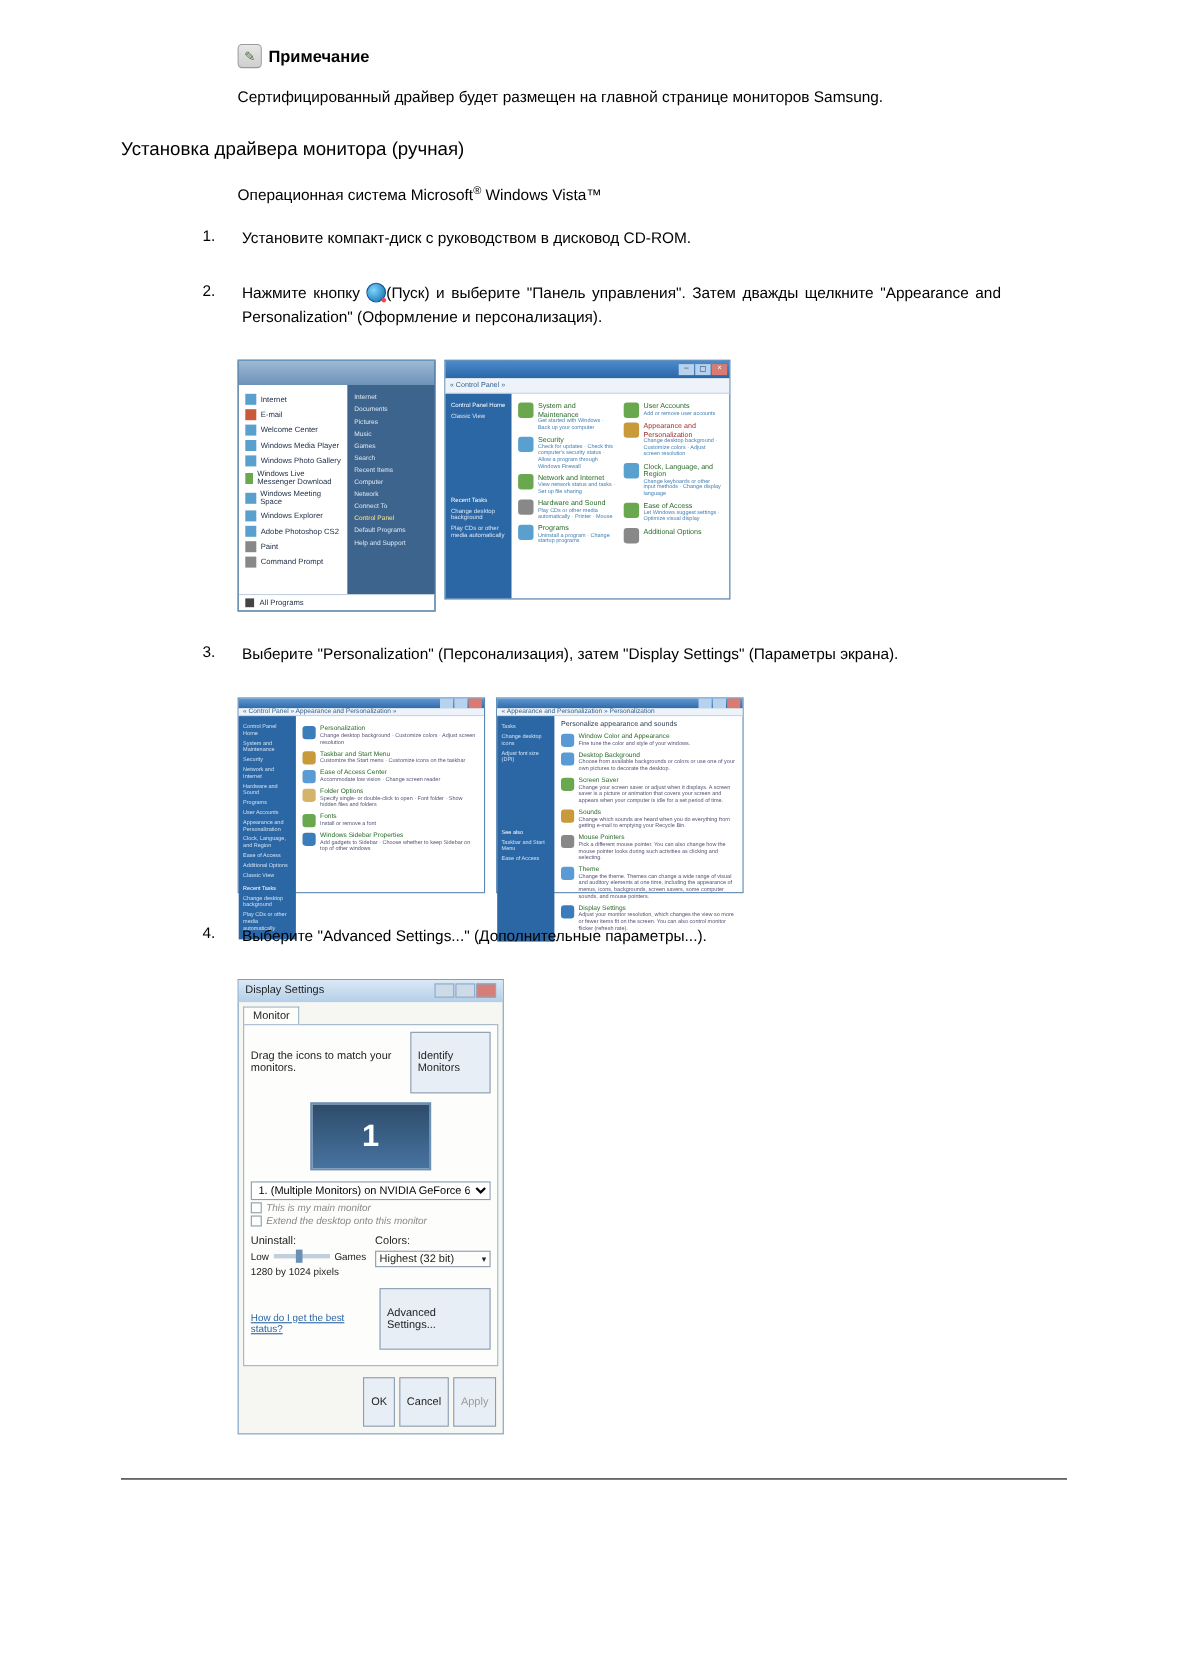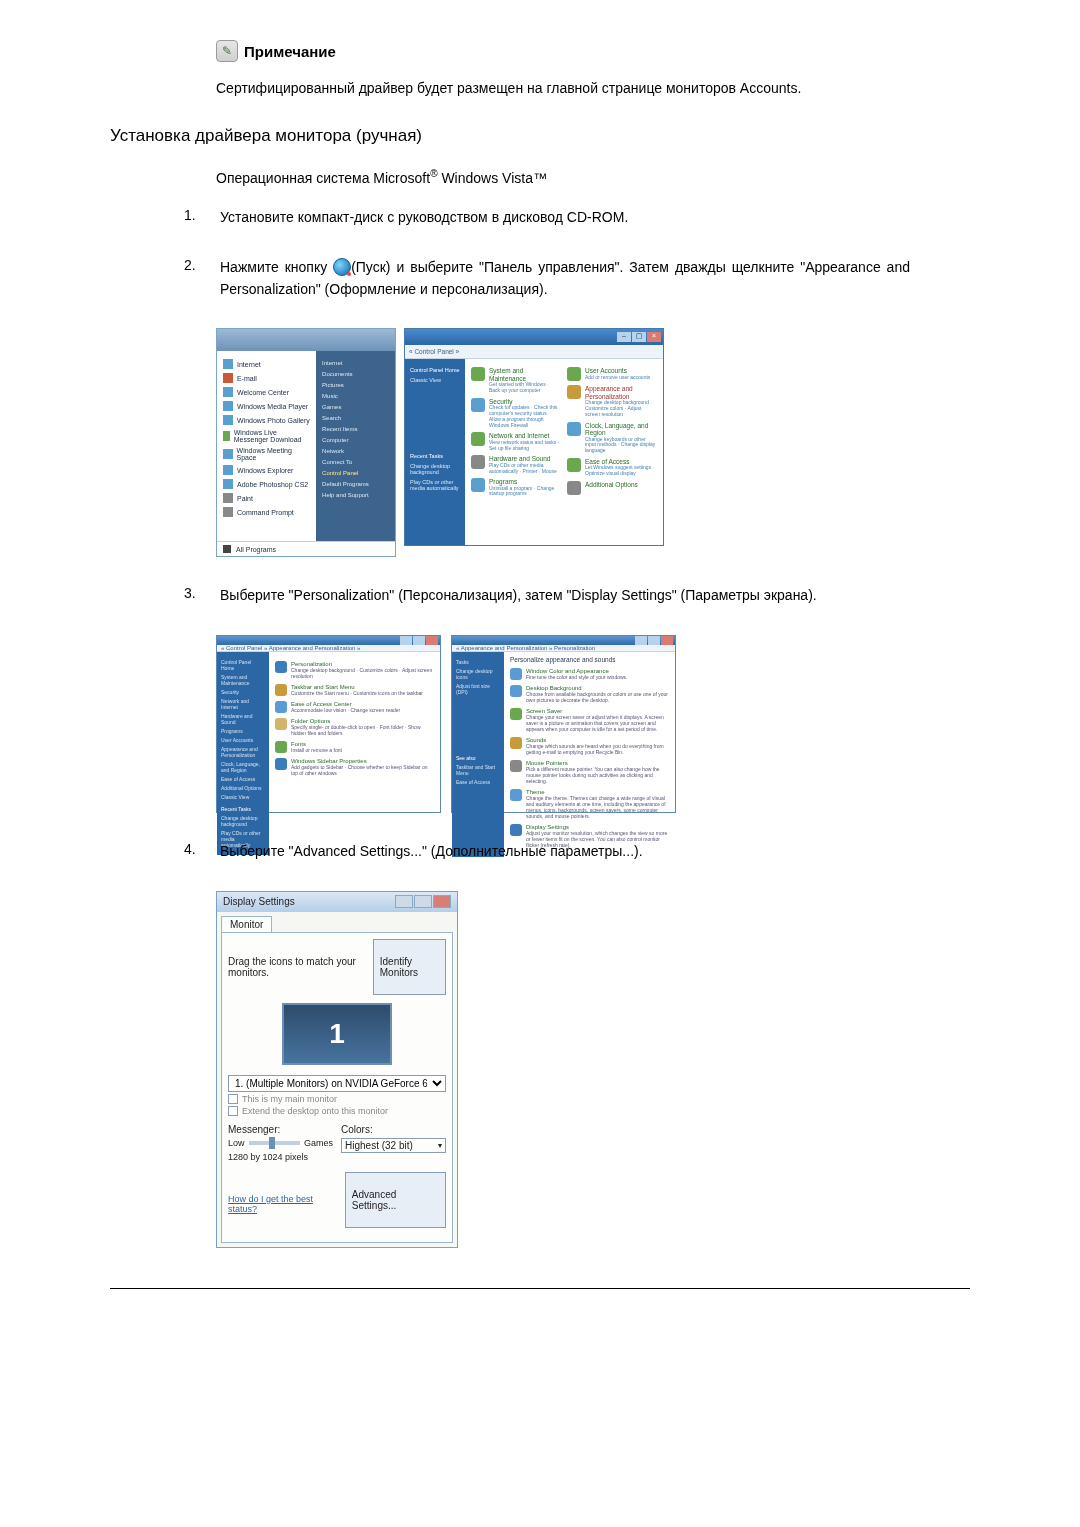--- a/index.html
+++ b/index.html
@@ -219,21 +219,21 @@
   .shot4 .ttl4 .btns { display:flex; gap:1px;}
   .shot4 .ttl4 .b { width:18px;height:13px;background:#cddbe9;border:1px solid #8aa9c6;}
   .shot4 .ttl4 .b.close{ background:#d48079;}
   .shot4 .tabrow { padding:4px 4px 0; }
   .shot4 .tab { display:inline-block; border:1px solid #9fb4c8; border-bottom:none; padding:2px 8px; background:#fdfdfb; font-size:10px;}
   .shot4 .panel { border:1px solid #9fb4c8; margin:0 4px 4px; padding:6px; background:#fdfdfb;}
   .shot4 .row { display:flex; justify-content:space-between; align-items:center; margin-bottom:8px; gap:6px;}
   .shot4 .btn4 { border:1px solid #8a9cb0; background:#e8eef6; padding:16px 6px; font-size:10px; }
   .shot4 .monprev { width:110px; height:62px; margin:4px auto 10px; background:linear-gradient(#2e4c6b,#4773a0); border:2px solid #6b90b3; display:flex; align-items:center; justify-content:center; color:#fff; font-size:28px; font-weight:bold;}
   .shot4 .sel { width:100%; font-size:10px; padding:1px 2px; border:1px solid #8a9cb0; background:#fff;}
-  .shot4 .chk { display:flex; align-items:center; gap:4px; font-size:9px; color:#888; margin:2px 0;}
+  .shot4 .chk { display:flex; align-items:center; gap:4px; font-size:9px; color:#888; margin:2px 0;font-style:italic;}
   .shot4 .chk .cb { width:10px;height:10px;border:1px solid #8a9cb0;}
   .shot4 .cols { display:flex; gap:8px; margin-top:8px;}
   .shot4 .col { flex:1; }
   .shot4 .lbl { font-size:10px; margin-bottom:3px;}
   .shot4 .slider { display:flex; align-items:center; gap:4px; font-size:9px;}
   .shot4 .track { flex:1; height:4px; background:#c2cfdc; position:relative;}
   .shot4 .thumb { position:absolute; left:40%; top:-4px; width:6px;height:12px; background:#6a90b6; }
   .shot4 .cursel { border:1px solid #8a9cb0; padding:1px 3px; font-size:10px; display:flex; align-items:center; justify-content:space-between;}
   .shot4 .cursel .arr { font-size:8px;}
   .shot4 .link { color:#2b66a5; font-size:9px; margin-top:8px; display:inline-block; text-decoration:underline;}
@@ -245,21 +245,21 @@
 </head>
 <body>
 
 <div class="page">
 
 
   <div class="note-row">
     <div class="note-icon">✎</div>
     <span class="note-label">Примечание</span>
   </div>
-  <p class="para">Сертифицированный драйвер будет размещен на главной странице мониторов Accounts.</p>
+  <p class="para">Сертифицированный драйвер будет размещен на главной странице мониторов Samsung.</p>
 
   <h2 class="section-heading">Установка драйвера монитора (ручная)</h2>
 
   <p class="os-line">
     <span>Операционная система Microsoft</span><span class="reg">®</span><span> Windows Vista™</span>
   </p>
 
   <ol class="steps">
 
     <li>
@@ -562,21 +562,21 @@
       <div class="chk">
           <span class="cb"></span>
           <span>This is my main monitor</span>
         </div>
       <div class="chk">
           <span class="cb"></span>
           <span>Extend the desktop onto this monitor</span>
         </div>
       <div class="cols">
         <div class="col">
-          <div class="lbl">Messenger:</div>
+          <div class="lbl">Uninstall:</div>
           <div class="slider">
             <span>Low</span>
             <div class="track">
                 <div class="thumb"></div>
               </div>
             <span>Games</span>
           </div>
           <div style="font-size:9px;margin-top:4px;">1280 by 1024 pixels</div>
         </div>
         <div class="col">
@@ -585,16 +585,21 @@
             <span>Highest (32 bit)</span>
               <span class="arr">▾</span>
           </div>
         </div>
       </div>
       <div class="row" style="margin-top:10px;">
         <span class="link">How do I get the best status?</span>
         <span class="btn4">Advanced Settings...</span>
       </div>
     </div>
+    <div class="dlgbtns">
+      <span class="btn4">OK</span>
+      <span class="btn4">Cancel</span>
+      <span class="btn4 dis">Apply</span>
+    </div>
   </div>
 
   <hr class="footer-rule">
 </div>
 
 </body></html>

